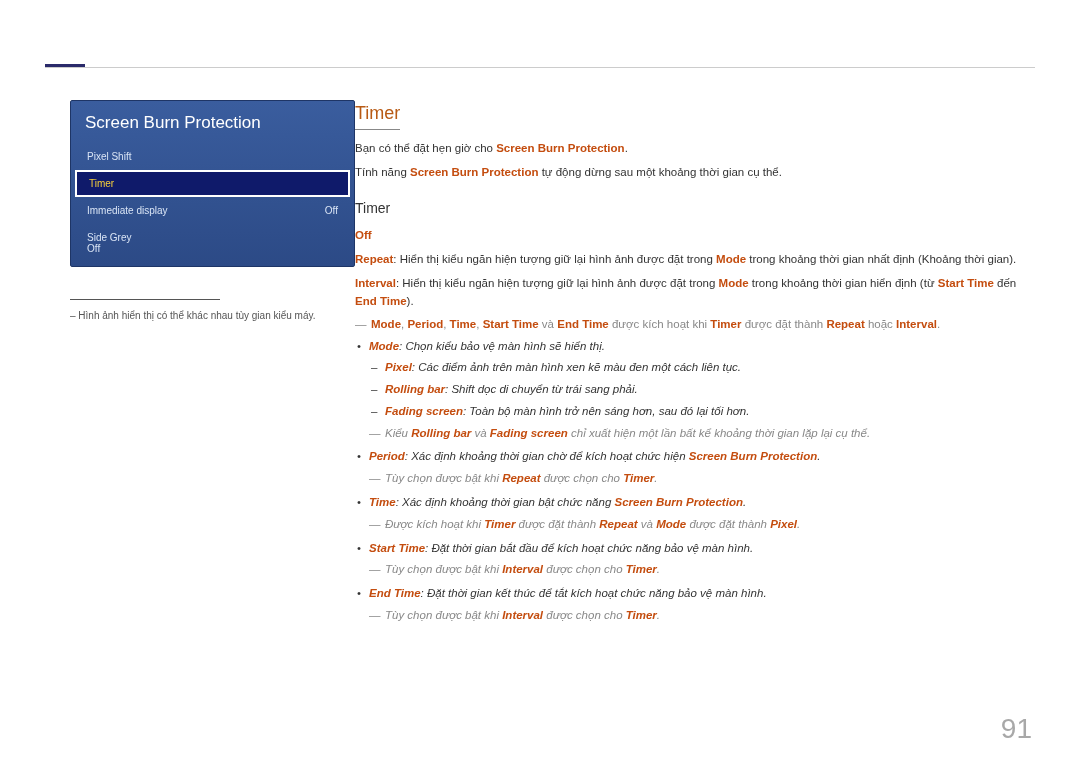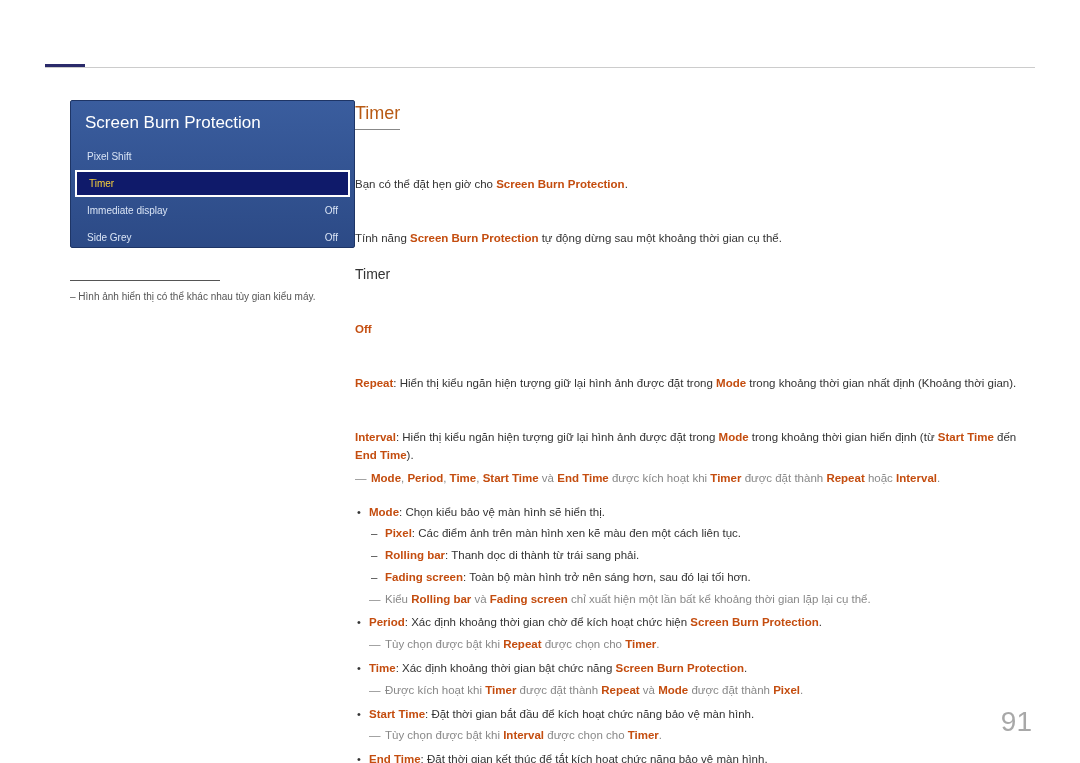--- a/index.html
+++ b/index.html
@@ -87,32 +87,32 @@
   }
   .subhead-plain {
     font-size: 14px;
     color: #333333;
     font-weight: 400;
     margin-top: 16px;
     margin-bottom: 8px;
   }
   .hl { color: #c44d0f; font-weight: bold; }
   .gray { color: #888888; }
-  .para { margin-bottom: 6px; margin-top: 36px; }
-  ul.bullets { list-style: none; margin-top: 16px; }
+  .para { margin-bottom: 6px; }
+  ul.bullets { list-style: none; margin-top: 4px; font-style: italic; }
   ul.bullets > li { position: relative; padding-left: 14px; margin-bottom: 6px; }
   ul.bullets > li::before { content: "•"; position: absolute; left: 2px; color:#333; font-size: 11px; }
   ul.dash { list-style: none; margin-top: 3px; }
   ul.dash > li { position: relative; padding-left: 16px; margin-bottom: 4px; }
   ul.dash > li::before { content: "–"; position: absolute; left: 2px; color:#333; }
   .note-line { position: relative; padding-left: 16px; margin: 4px 0; color: #888888; }
   .note-line::before { content: "―"; position: absolute; left: 0; color:#888888; }
   .page-number {
     position: absolute;
-    bottom: 25px;
+    bottom: 18px;
     right: 48px;
     font-size: 28px;
     color: #a8a8a8;
     font-weight: 300;
   }
 </style>
 </head>
 <body>
 
 <div class="top-accent"></div>
@@ -128,21 +128,21 @@
         <span></span>
       </div>
       <div class="menu-item selected">
         <span>Timer</span>
         <span></span>
       </div>
       <div class="menu-item">
         <span>Immediate display</span>
         <span>Off</span>
       </div>
-      <div class="menu-item" style="padding-bottom:4px;">
+      <div class="menu-item" style="padding-bottom:12px;flex-direction:column;">
         <span>Side Grey</span>
         <span>Off</span>
       </div>
     </div>
     <hr class="footnote-rule">
     <div class="footnote">
       <span>– </span><span>Hình ảnh hiển thị có thể khác nhau tùy gian kiểu máy.</span>
     </div>
   </div>
 
@@ -170,21 +170,21 @@
 
     <div class="note-line">
       <span class="hl">Mode</span><span class="gray">, </span><span class="hl">Period</span><span class="gray">, </span><span class="hl">Time</span><span class="gray">, </span><span class="hl">Start Time</span><span class="gray"> và </span><span class="hl">End Time</span><span class="gray"> được kích hoạt khi </span><span class="hl">Timer</span><span class="gray"> được đặt thành </span><span class="hl">Repeat</span><span class="gray"> hoặc </span><span class="hl">Interval</span><span class="gray">.</span>
     </div>
 
     <ul class="bullets">
       <li>
         <span class="hl">Mode</span><span>: Chọn kiểu bảo vệ màn hình sẽ hiển thị.</span>
         <ul class="dash">
           <li><span class="hl">Pixel</span><span>: Các điểm ảnh trên màn hình xen kẽ màu đen một cách liên tục.</span></li>
-          <li><span class="hl">Rolling bar</span><span>: Thanh dọc di thành từ trái sang phải.</span></li>
+          <li><span class="hl">Rolling bar</span><span>: Shift dọc di chuyển từ trái sang phải.</span></li>
           <li><span class="hl">Fading screen</span><span>: Toàn bộ màn hình trở nên sáng hơn, sau đó lại tối hơn.</span></li>
         </ul>
         <div class="note-line">
           <span class="gray">Kiểu </span><span class="hl">Rolling bar</span><span class="gray"> và </span><span class="hl">Fading screen</span><span class="gray"> chỉ xuất hiện một lần bất kể khoảng thời gian lặp lại cụ thể.</span>
         </div>
       </li>
 
       <li>
         <span class="hl">Period</span><span>: Xác định khoảng thời gian chờ để kích hoạt chức hiện </span><span class="hl">Screen Burn Protection</span>.
         <div class="note-line">

